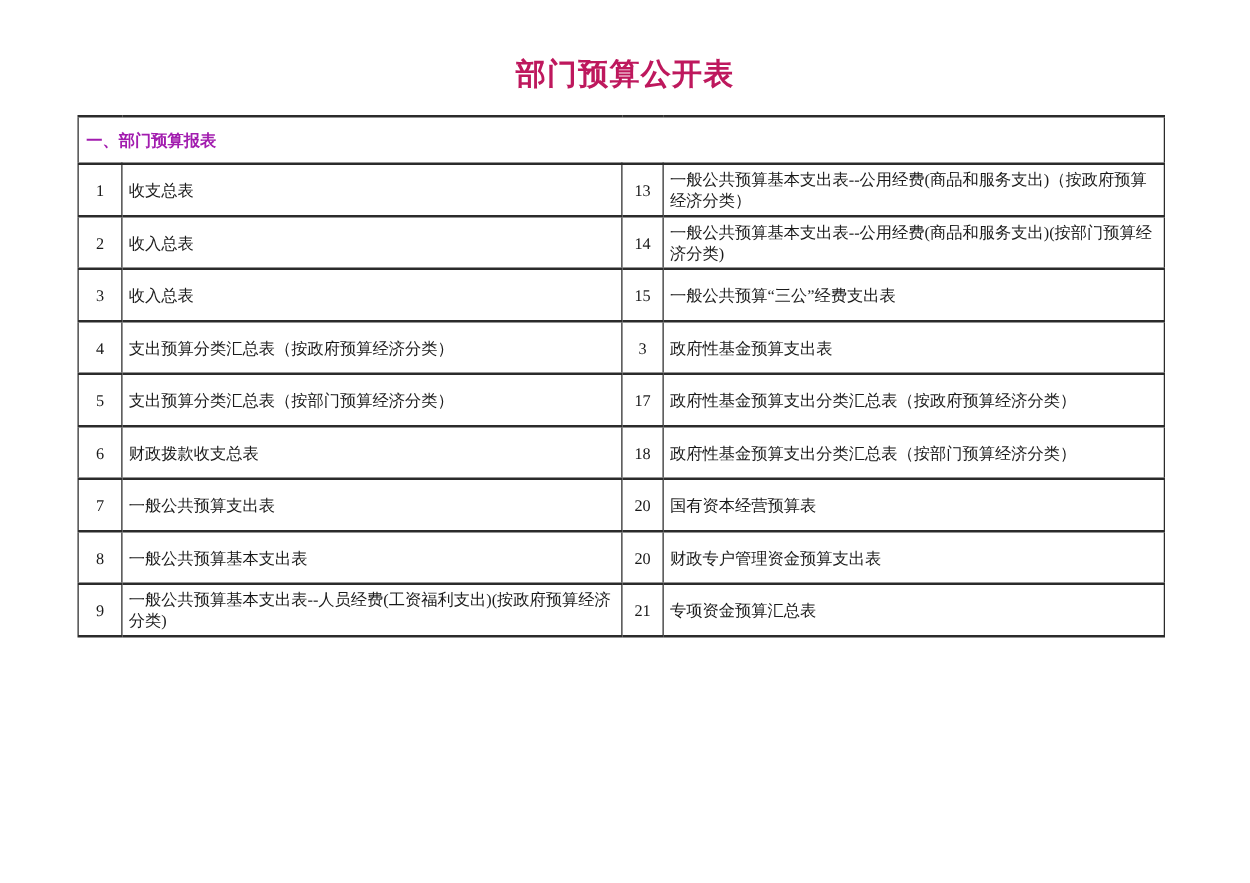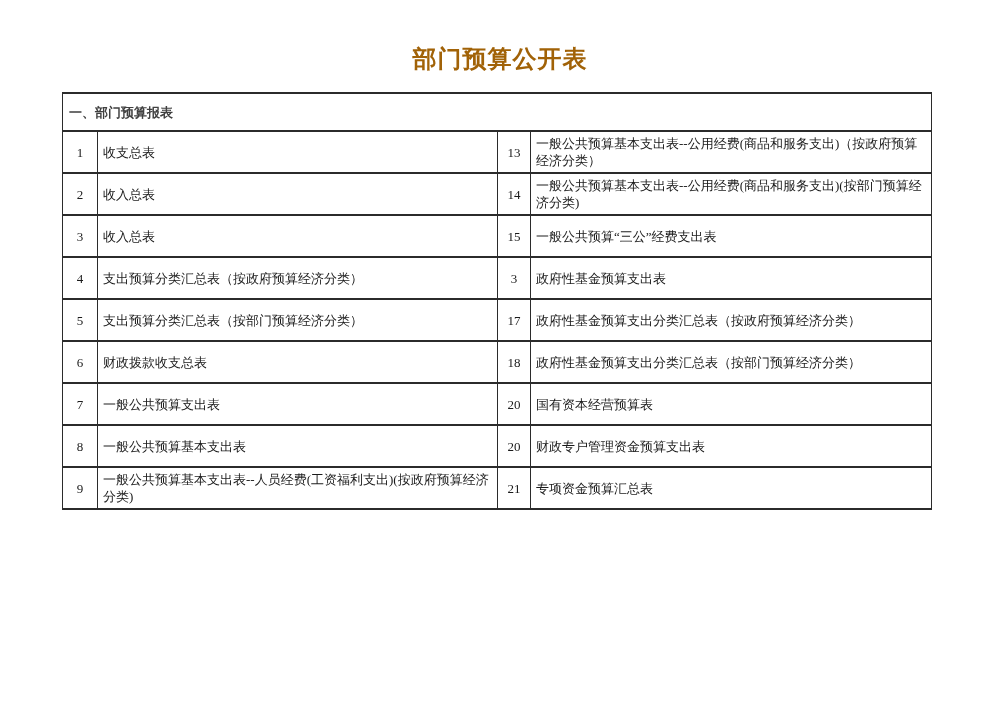--- a/index.html
+++ b/index.html
@@ -18,21 +18,21 @@
   .doc-title {
     position: absolute;
     top: 43px;
     left: 0;
     width: 100%;
     margin: 0;
     text-align: center;
     font-size: 24px;
     font-weight: bold;
     letter-spacing: 1px;
-    color: #a16207;
+    color: #be185d;
   }
   table.budget-table {
     position: absolute;
     top: 92px;
     left: 62px;
     width: 869px;
     border-collapse: collapse;
     table-layout: fixed;
   }
   table.budget-table col.c-num-l   { width: 35px; }
@@ -50,21 +50,21 @@
     vertical-align: middle;
     overflow: hidden;
     padding: 2px 5px;
   }
   table.budget-table th.section-header {
     height: 32px;
     text-align: left;
     font-size: 13px;
     font-weight: bold;
     padding-left: 6px;
-    color: #404040;
+    color: #a21caf;
   }
   table.budget-table td {
     height: 36px; 
   }
   table.budget-table td.num {
     text-align: center;
     padding: 2px 1px;
   }
   table.budget-table td.name {
     text-align: left;

